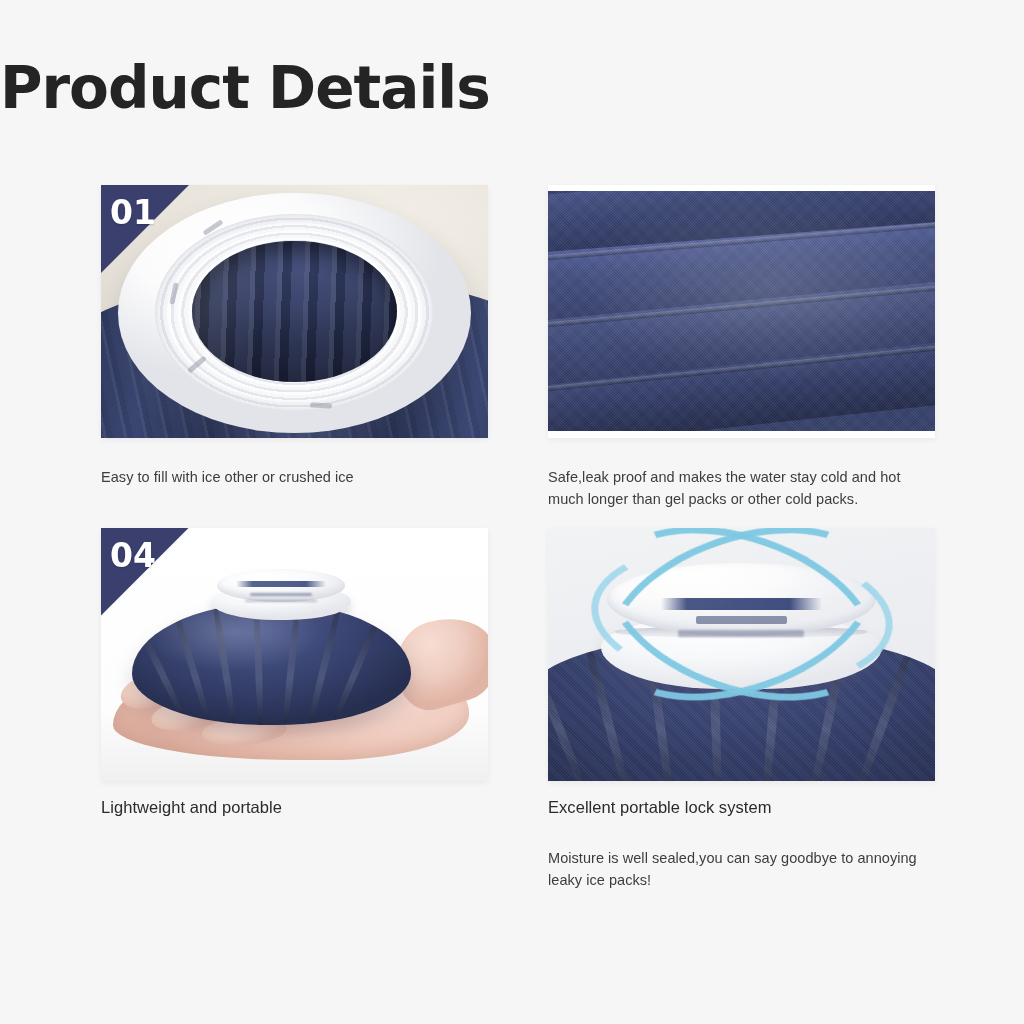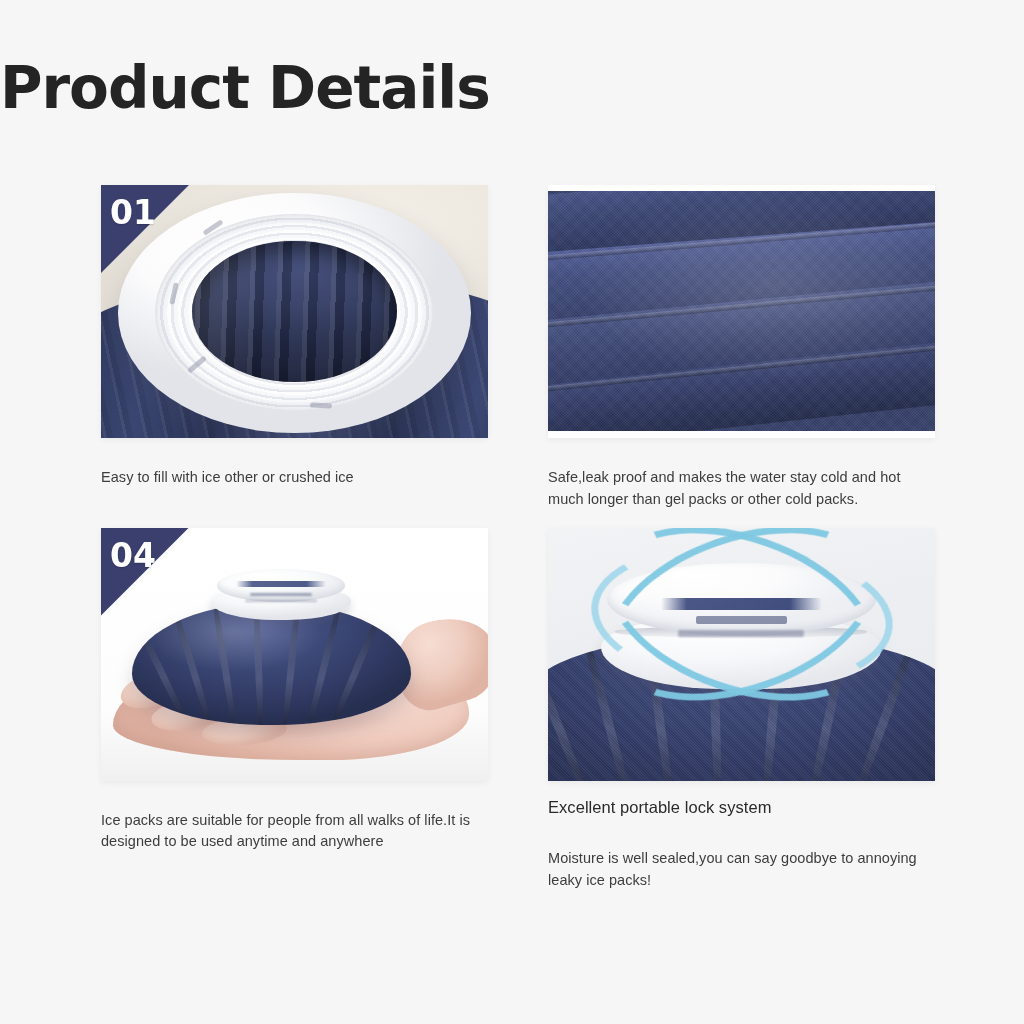--- a/index.html
+++ b/index.html
@@ -455,21 +455,21 @@
             <div class="logo"></div>
             <div class="sub"></div>
             <div class="sub2"></div>
           </div>
         </div>
         <div class="badge">
           <div class="tri"></div>
           <div class="num">04</div>
         </div>
       </div>
-      <div class="card-desc">Ice packs are suitable for people from all walks of life.It is designed to be used anytime and anywhere</div>
+      <div class="card-title">Lightweight and portable</div>
     </div>
 
     <div class="card">
       <div class="card-media">
         <div class="ph4">
           <div class="fabric">
             <div class="pleat" style="left:6%;  transform:rotate(-22deg);"></div>
             <div class="pleat" style="left:18%; transform:rotate(-15deg);"></div>
             <div class="pleat" style="left:30%; transform:rotate(-8deg);"></div>
             <div class="pleat" style="left:43%; transform:rotate(-2deg);"></div>

